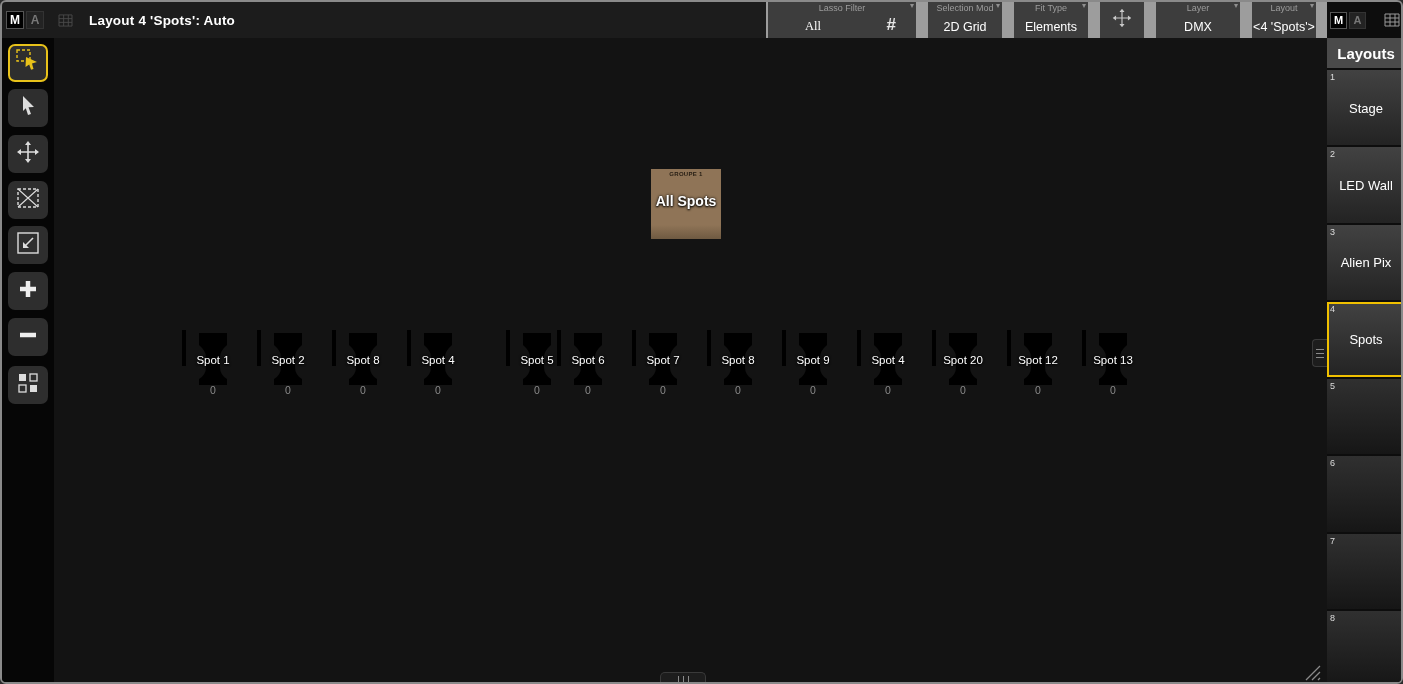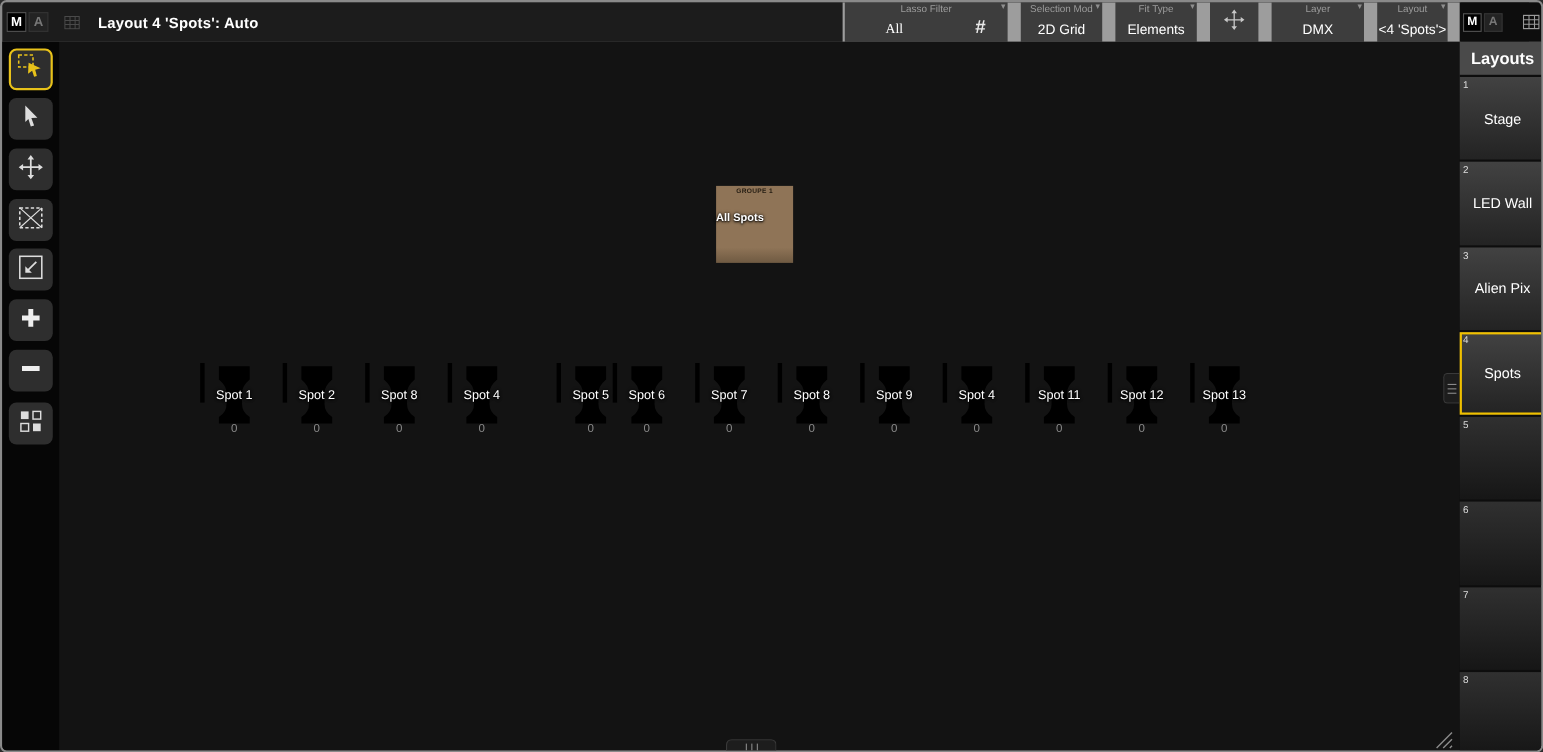--- a/index.html
+++ b/index.html
@@ -33,21 +33,21 @@
   .left-toolbar{position:absolute;left:0;top:36px;width:52px;height:648px;background:#060606;}
   .tool-btn{position:absolute;left:6px;width:40px;height:38px;background:#2e2e2e;border-radius:7px;
     display:flex;align-items:center;justify-content:center;box-sizing:border-box;}
   .tool-btn.selected{border:2px solid #e8c21a;}
   
   .canvas{position:absolute;left:52px;top:36px;width:1273px;height:648px;background:#131313;overflow:hidden;}
   .group-tile{position:absolute;left:597px;top:131px;width:70px;height:70px;
     background:linear-gradient(180deg,#8f7457 0%,#8f7457 80%,#6f5a42 100%);}
   .gt-header{position:absolute;top:2px;left:0;width:100%;text-align:center;font-size:6px;
     color:#241c12;font-weight:bold;letter-spacing:.3px;}
-  .gt-label{position:absolute;top:24px;left:0;width:100%;font-size:10px;
+  .gt-label{position:absolute;top:24px;left:0;width:100%;text-align:center;font-size:14px;
     font-weight:bold;color:#fff;text-shadow:0 1px 2px #000,0 0 3px #000;}
   .fixture{position:absolute;top:292px;width:62px;height:72px;}
   .fx-bar{position:absolute;left:0;top:0;width:4px;height:36px;background:#000;}
   .fx-glyph{position:absolute;left:11px;top:2px;}
   .fx-label{position:absolute;top:24px;left:0;width:100%;text-align:center;color:#fff;
     font-size:11.5px;text-shadow:0 1px 2px #000,0 0 3px #000;white-space:nowrap;}
   .fx-value{position:absolute;top:54px;left:0;width:100%;text-align:center;color:#8a8a8a;font-size:10.5px;}
   .right-handle{position:absolute;left:1258px;top:301px;width:15px;height:28px;background:#1d1d1d;
     border:1px solid #3a3a3a;border-right:none;border-radius:4px 0 0 4px;
     display:flex;flex-direction:column;justify-content:center;gap:3px;align-items:center;box-sizing:border-box;}
@@ -285,21 +285,21 @@
           <path d="M6 0 H34 V12 Q27 18 27 24 V34 Q27 42 34 46 V52 H6 V46 Q13 42 13 34 V24 Q13 18 6 12 Z" fill="#000"></path>
         </svg>
       <span class="fx-label">Spot 4</span>
       <span class="fx-value">0</span>
     </div>
     <div class="fixture" style="left:878px">
       <span class="fx-bar"></span>
       <svg class="fx-glyph" width="40" height="54" viewBox="0 0 40 52">
           <path d="M6 0 H34 V12 Q27 18 27 24 V34 Q27 42 34 46 V52 H6 V46 Q13 42 13 34 V24 Q13 18 6 12 Z" fill="#000"></path>
         </svg>
-      <span class="fx-label">Spot 11</span>
+      <span class="fx-label">Spot 20</span>
       <span class="fx-value">0</span>
     </div>
     <div class="fixture" style="left:953px">
       <span class="fx-bar"></span>
       <svg class="fx-glyph" width="40" height="54" viewBox="0 0 40 52">
           <path d="M6 0 H34 V12 Q27 18 27 24 V34 Q27 42 34 46 V52 H6 V46 Q13 42 13 34 V24 Q13 18 6 12 Z" fill="#000"></path>
         </svg>
       <span class="fx-label">Spot 12</span>
       <span class="fx-value">0</span>
     </div>

